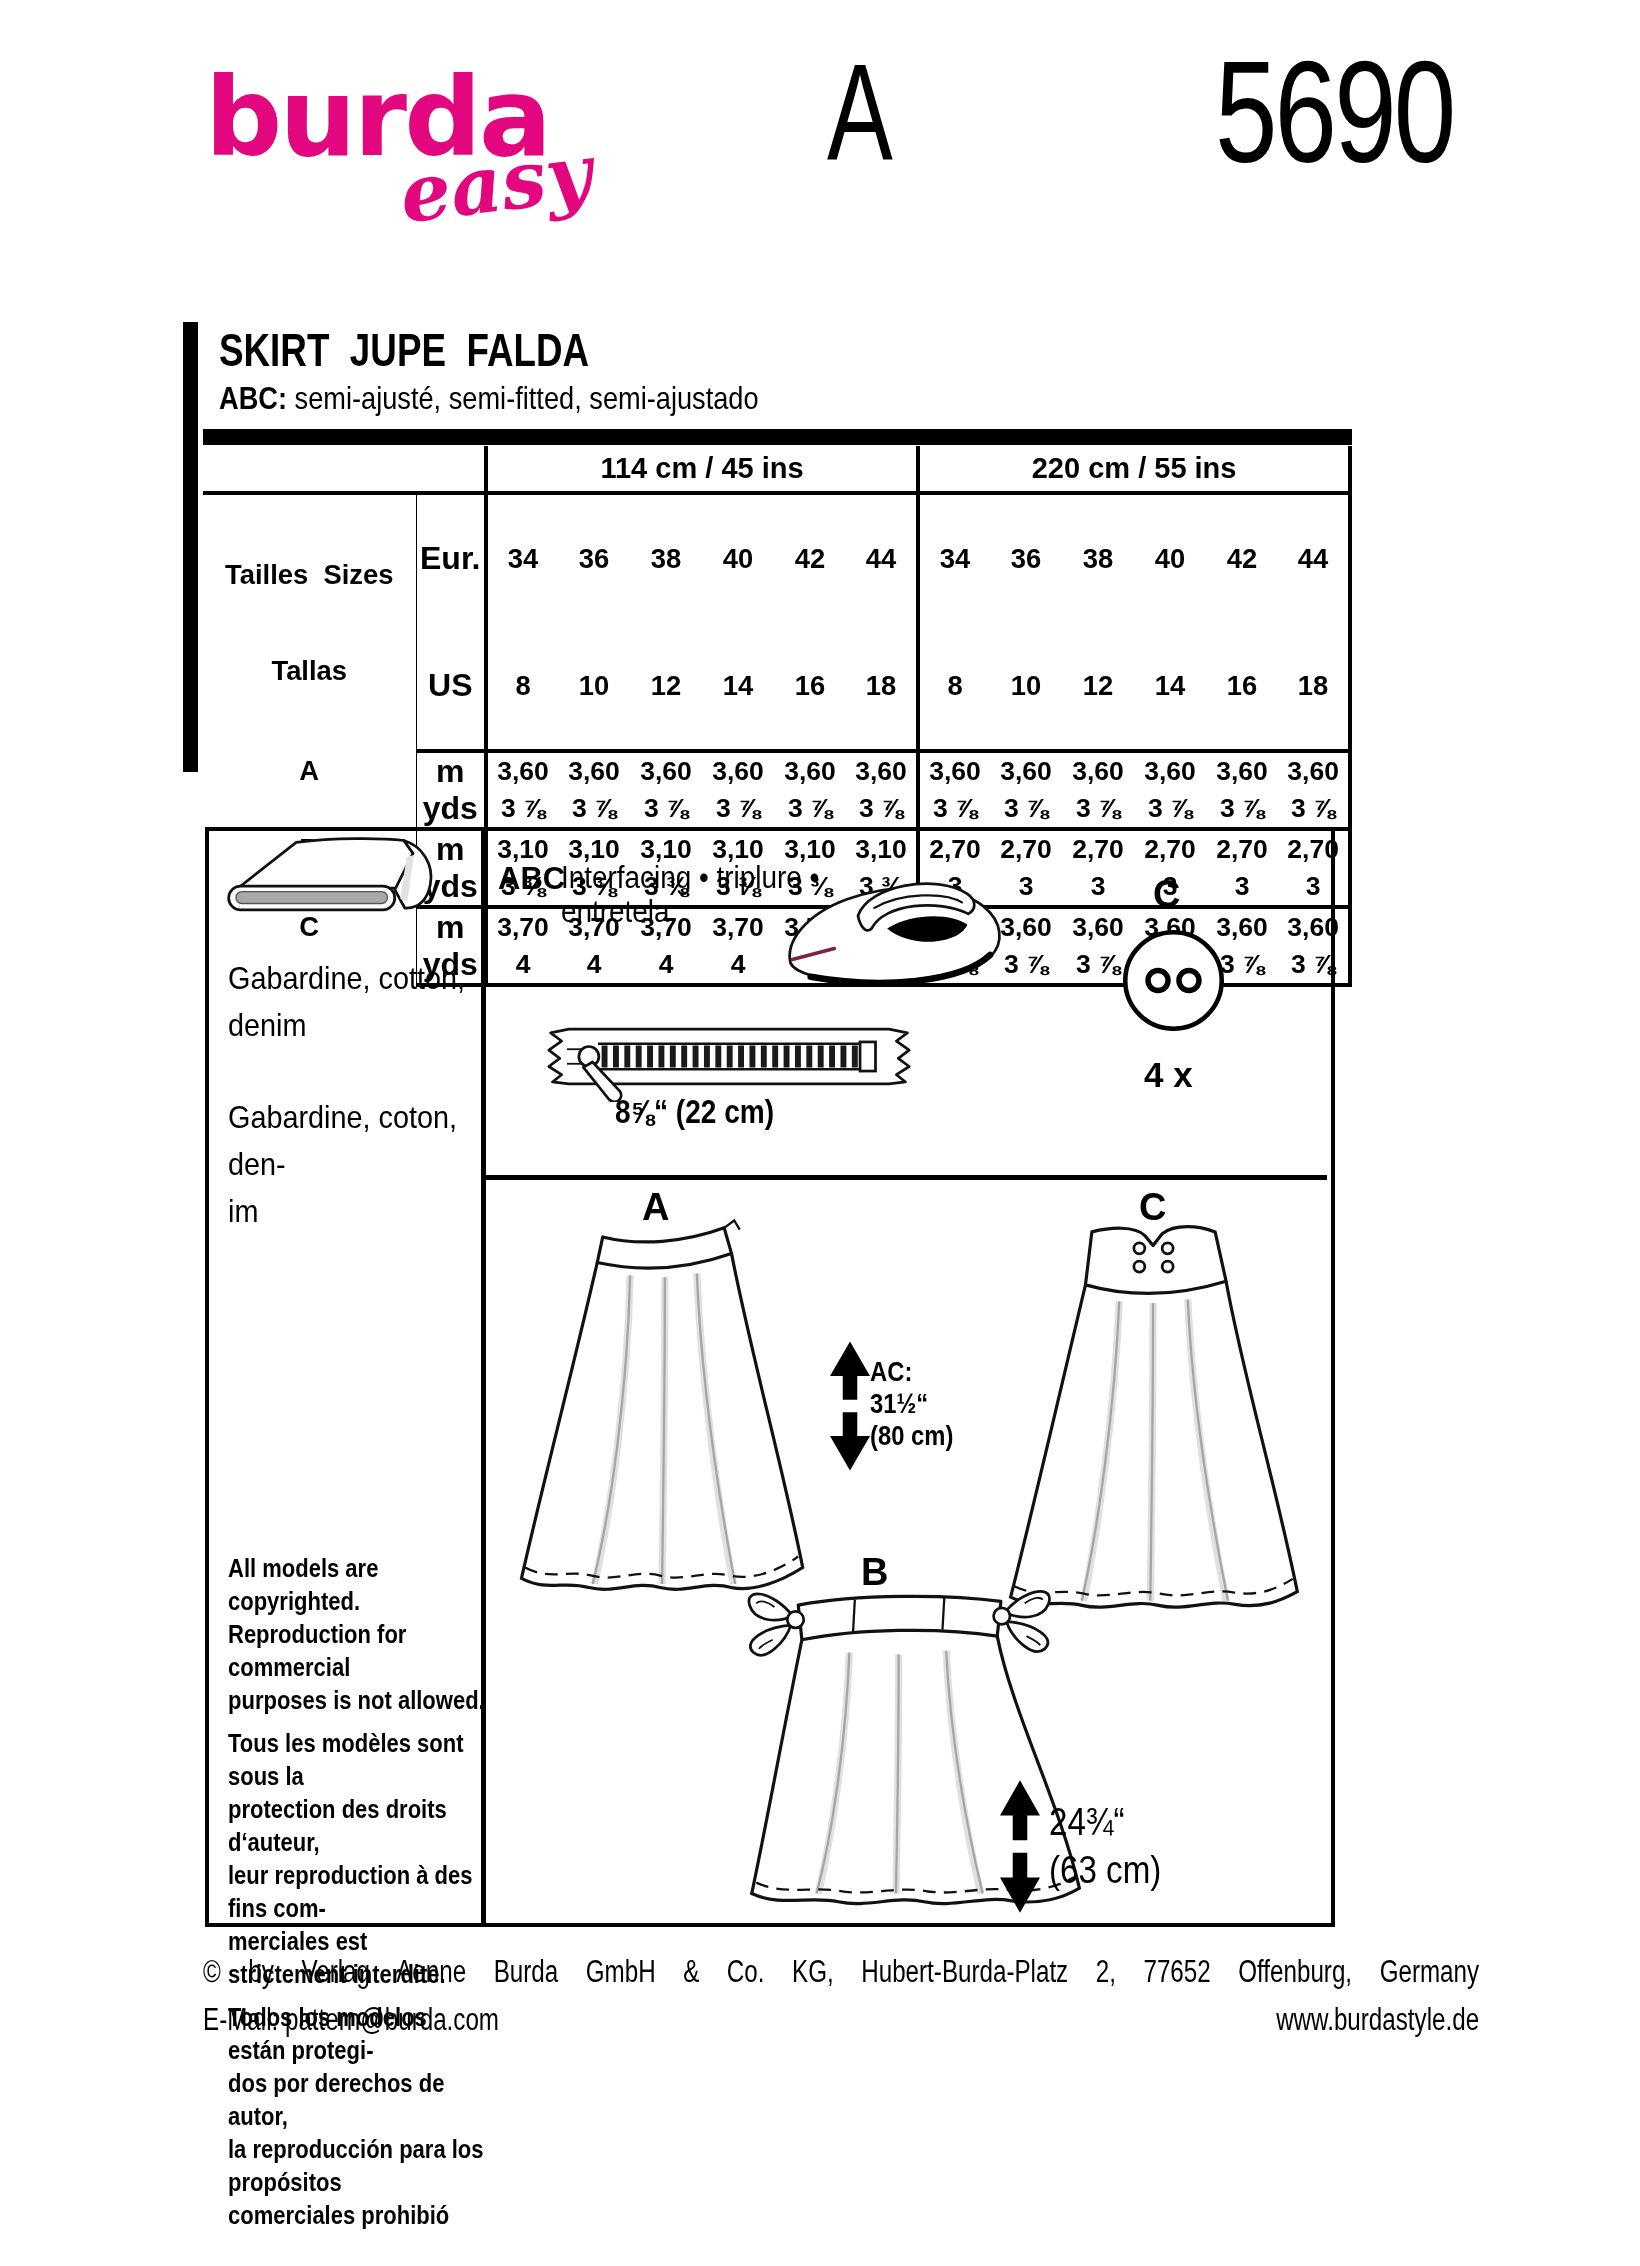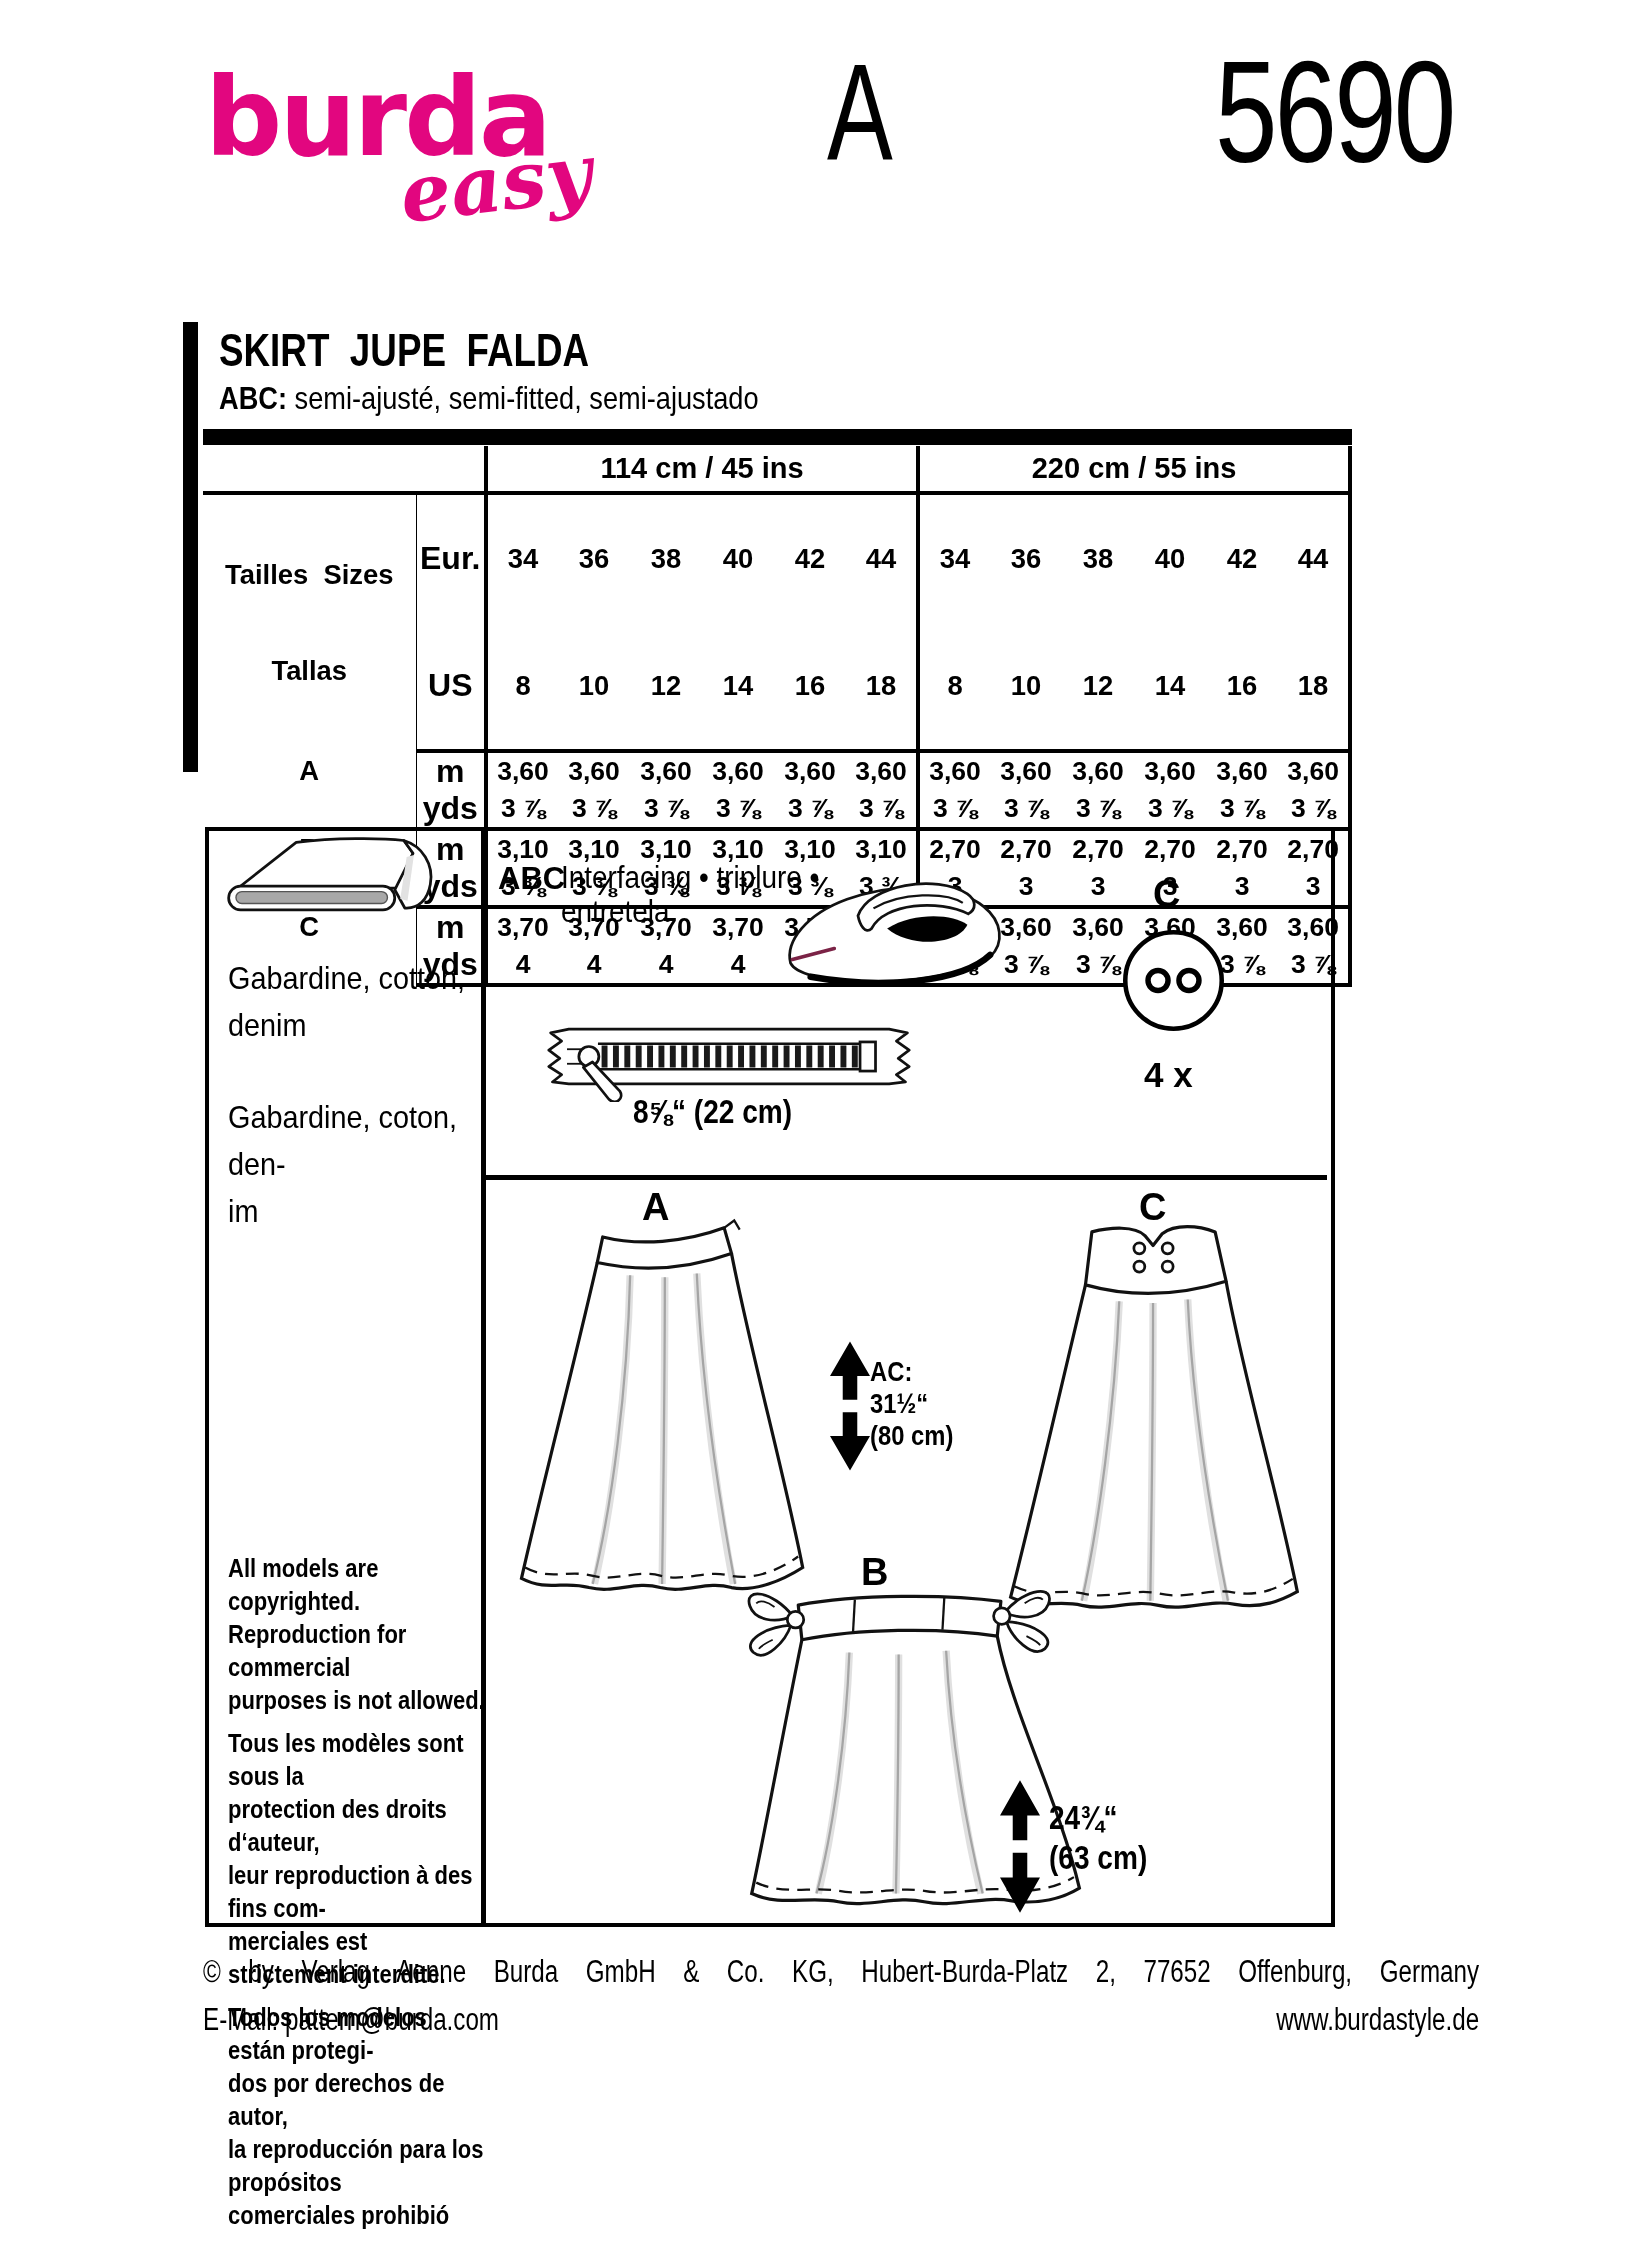--- a/index.html
+++ b/index.html
@@ -34,21 +34,21 @@
   .vdiv,.hdiv{background:#000;position:absolute;}
   .fabric-text{font-size:32px;line-height:47px;margin-top:16px;}
   .copyright{font-weight:bold;font-size:25px;line-height:33px;}
   .copyright p{margin:0 0 10px 0;}
   .notion-text{font-size:31px;line-height:34px;}
   .notion-abc{font-weight:bold;font-size:31px;}
   .qty{font-weight:bold;font-size:35px;}
   .zip-label{font-weight:bold;font-size:33px;text-align:center;}
   .view-label{font-weight:bold;font-size:38px;line-height:1;}
   .measure{font-weight:bold;font-size:28px;line-height:32px;}
-  .measure-b{font-weight:bold;font-size:33px;line-height:40px;}
+  .measure-b{font-weight:normal;font-size:39px;line-height:48px;}
   
   .footer1{font-size:31px;line-height:1.1;width:1636px;text-align:justify;text-align-last:justify;}
   .footer2{font-size:31px;line-height:1.1;width:1636px;display:flex;justify-content:space-between;}
   svg{display:block;}
 </style>
 </head>
 <body>
 
 <div class="page">
 
@@ -291,21 +291,21 @@
       <line x1="64" y1="36" x2="352" y2="36" stroke="#111" stroke-width="2.5"></line>
       <line x1="64" y1="64" x2="352" y2="64" stroke="#111" stroke-width="2.5"></line>
       <line x1="68" y1="50" x2="350" y2="50" stroke="#1a1a1a" stroke-width="24" stroke-dasharray="6.5 6"></line>
       <rect x="352" y="34" width="17" height="32" fill="#fff" stroke="#111" stroke-width="3"></rect>
       <line x1="30" y1="42" x2="46" y2="42" stroke="#111" stroke-width="2"></line>
       <line x1="30" y1="58" x2="46" y2="58" stroke="#111" stroke-width="2"></line>
       <circle cx="54" cy="50" r="11" fill="#fff" stroke="#111" stroke-width="3"></circle>
       <path d="M58,56 L88,88 C93,96 84,104 76,97 L48,62 Z" fill="#fff" stroke="#111" stroke-width="3" stroke-linejoin="round"></path>
     </svg>
   </div>
-  <div class="abs zip-label" style="left:599px;top:1093px;width:256px;">
+  <div class="abs zip-label" style="left:581px;top:1093px;width:256px;">
     <span class="cx cx85" style="display:inline-block;">8⅝“ (22 cm)</span>
   </div>
 
   <div class="abs view-label" style="left:642px;top:1188px;">A</div>
   <div class="abs" style="left:516px;top:1215px;">
     <svg width="294" height="379" viewBox="0 0 322 415">
       <path d="M125,66 C122,190 105,320 86,404" fill="none" stroke="#e0e0e0" stroke-width="8"></path>
       <path d="M163,68 C163,200 161,330 160,404" fill="none" stroke="#e0e0e0" stroke-width="8"></path>
       <path d="M198,64 C204,200 224,330 238,404" fill="none" stroke="#e0e0e0" stroke-width="8"></path>
       <path d="M125,66 C122,190 105,320 84,404" fill="none" stroke="#a5a5a5" stroke-width="2.5"></path>

